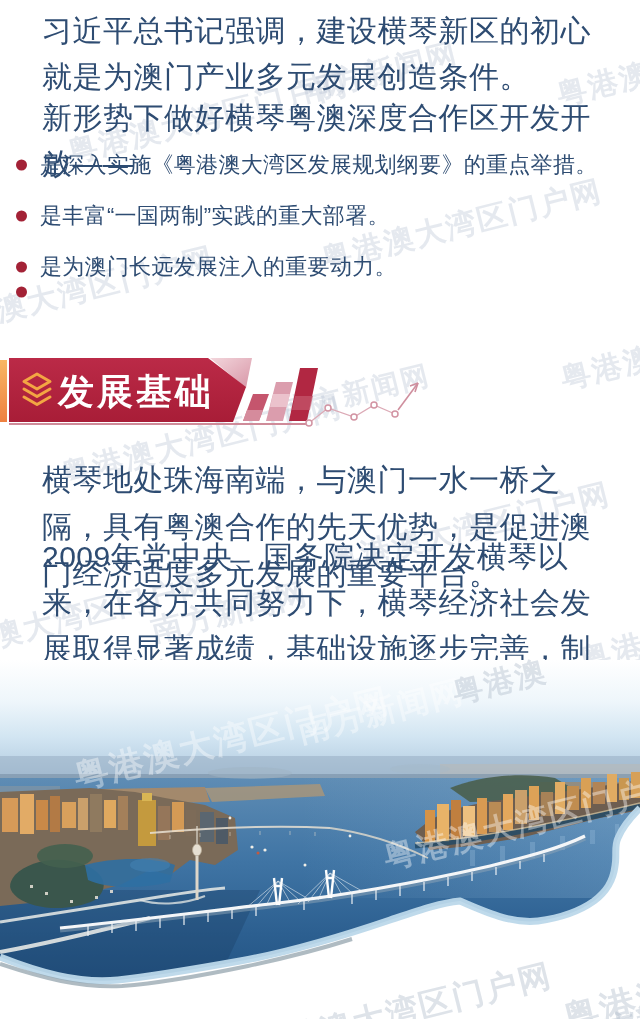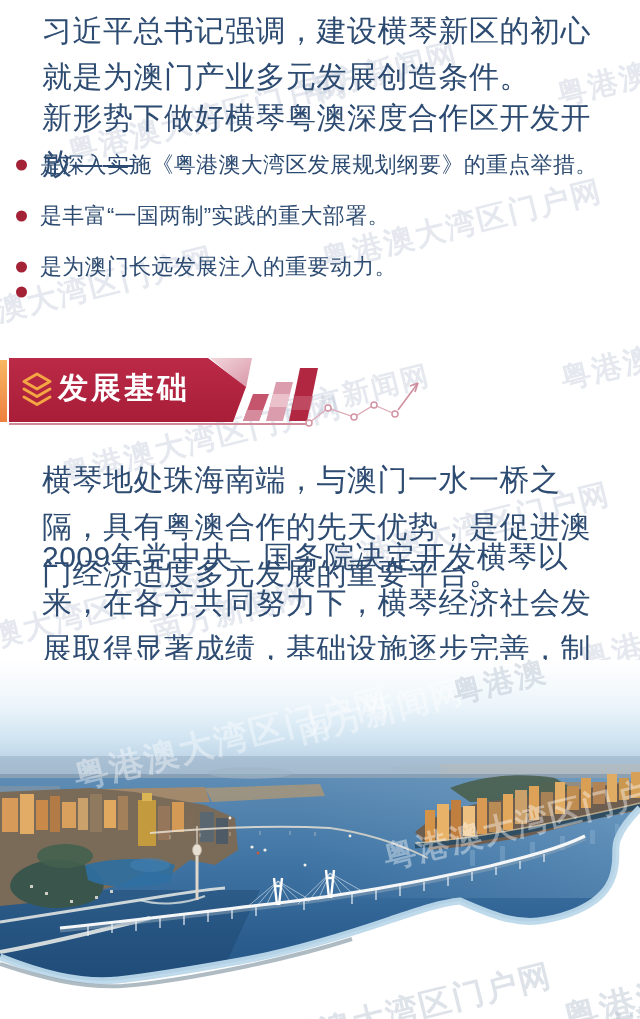--- a/index.html
+++ b/index.html
@@ -12,21 +12,21 @@
   .p-intro2{top:95px;}
   .p-body1{top:456px;line-height:47px;}
   .p-body2{top:534px;line-height:46px;}
   .bullets{position:absolute;left:16px;top:139px;width:600px;margin:0;padding:0;list-style:none;}
   .bullets li{position:relative;padding-left:24px;font-size:22px;line-height:51px;
         color:#2e4c72;letter-spacing:.3px;white-space:nowrap;}
   .dot{position:absolute;left:0;top:50%;transform:translateY(-50%);
         width:11px;height:11px;border-radius:50%;background:#a32236;}
   
   .banner-svg{position:absolute;left:0;top:352px;}
-  .banner-title{position:absolute;left:58px;top:368px;font-size:30px;font-weight:bold;
+  .banner-title{position:absolute;left:58px;top:368px;font-size:36px;font-weight:bold;
         color:#ffffff;letter-spacing:3px;white-space:nowrap;}
   .layers-icon{position:absolute;left:21px;top:372px;}
   
   .photo{position:absolute;left:0;top:660px;margin:0;width:640px;height:359px;}
   
   .wm{position:absolute;font-weight:bold;transform:rotate(-14deg);white-space:nowrap;
       pointer-events:none;letter-spacing:2px;}
   .wm-blue{color:rgba(168,182,202,.30);}
   .wm-photo{color:rgba(255,255,255,.40);}
   .wm-gray{color:rgba(172,184,200,.40);}

